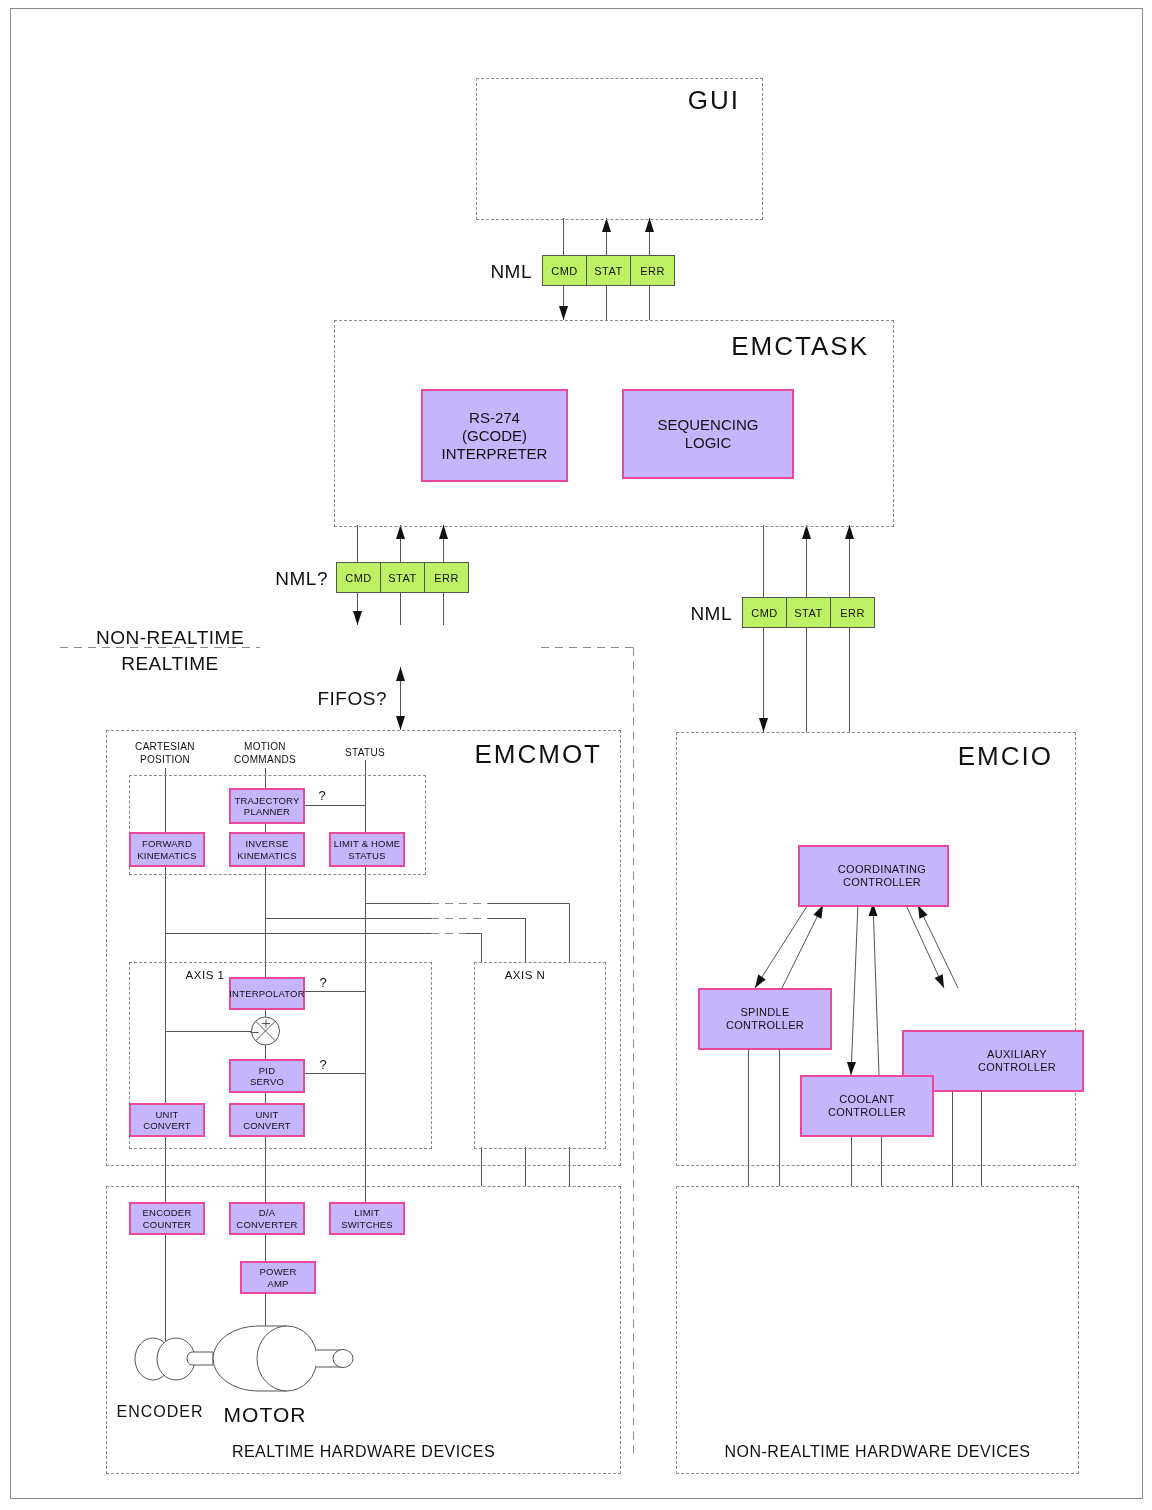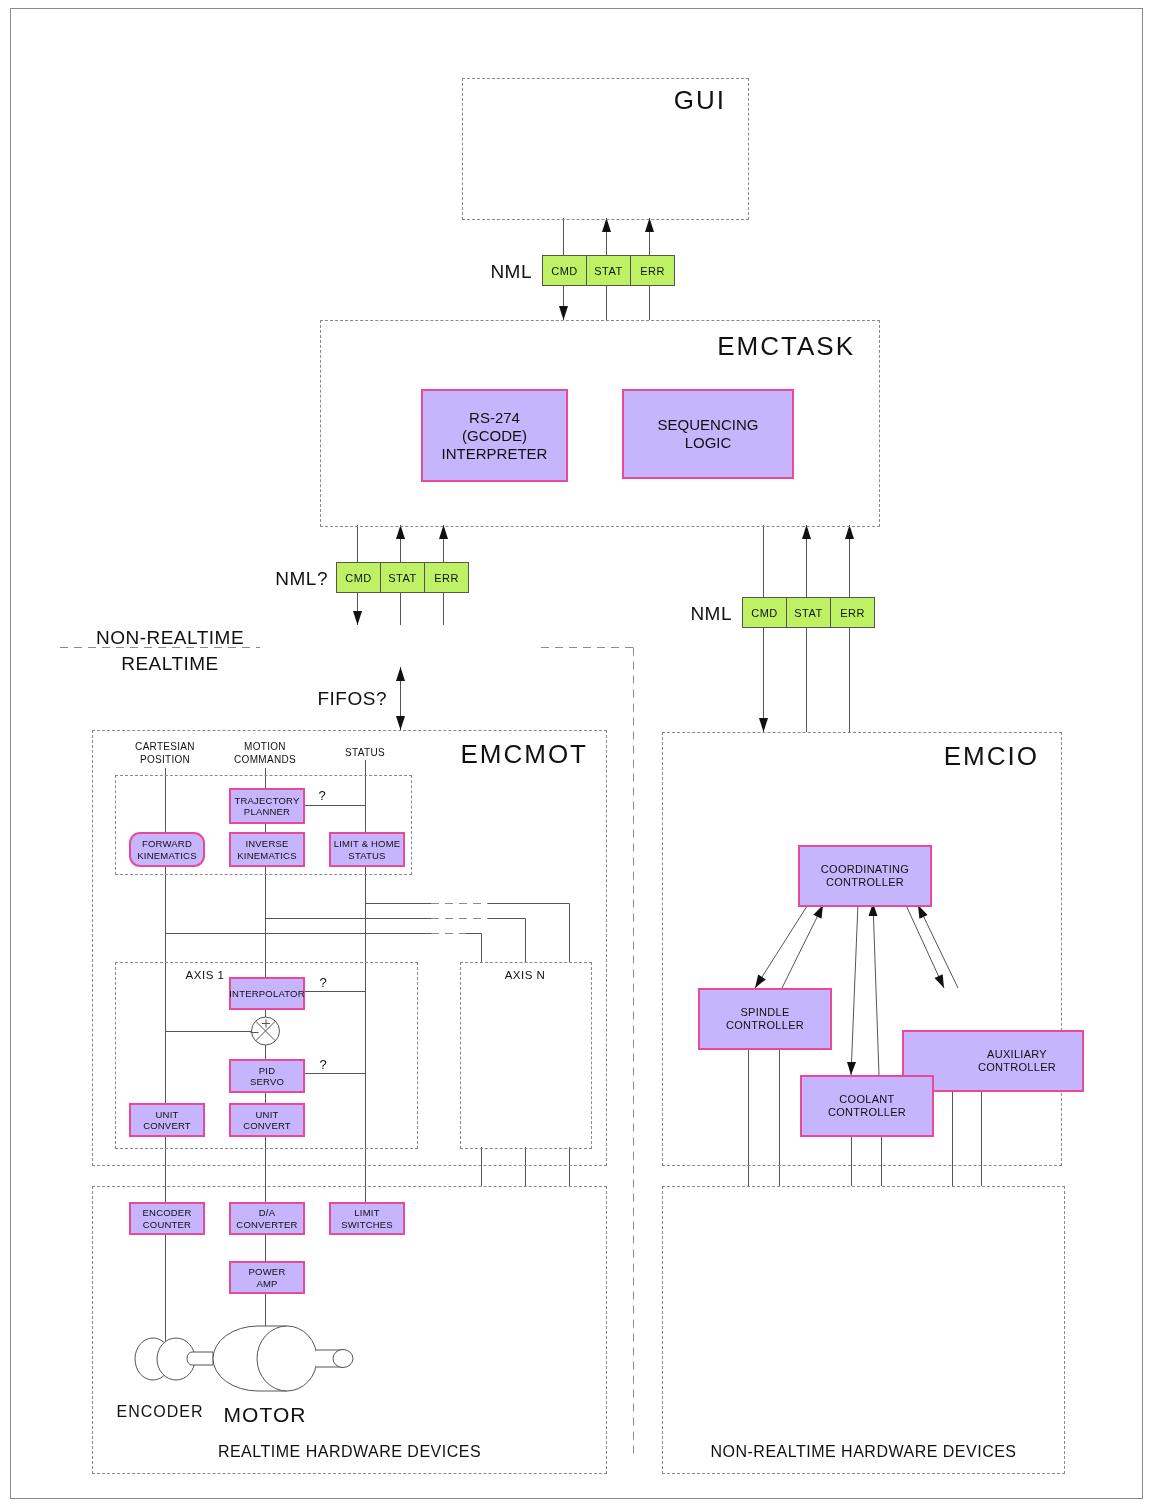--- a/index.html
+++ b/index.html
@@ -2,21 +2,21 @@
 <html><head>
 <meta charset="utf-8">
 <style>
   html,body{margin:0;padding:0;background:#fff;}
   #page{position:relative;width:1152px;height:1510px;background:#fff;
         font-family:"Liberation Sans", sans-serif;color:#111;}
   #frame{position:absolute;left:10px;top:8px;width:1131px;height:1489px;
          border:1px solid #8a8a8a;}
   svg.layer{position:absolute;left:0;top:0;z-index:1;}
   .abs{position:absolute;z-index:2;}
-  .box-dashed{position:absolute;z-index:2;border:1px dashed #8a8a8a;background:transparent;}
+  .box-dashed{position:absolute;z-index:2;border:1px dashed #8a8a8a;background:transparent;margin-left:14px;}
   .box-solid{position:absolute;z-index:3;border:2px solid #ec4899;background:#c4b5fd;
              display:flex;align-items:center;justify-content:center;text-align:center;
              white-space:pre-line;line-height:1.2;}
   .t-title{font-size:26px;letter-spacing:2px;color:#111;}
   .t-md{font-size:19px;letter-spacing:0.5px;color:#111;}
   .t-sm{font-size:9.5px;letter-spacing:0.2px;color:#111;}
   .t-ctl{font-size:11px;letter-spacing:0.3px;color:#111;}
   .collabel{position:absolute;z-index:2;font-size:10px;letter-spacing:0.3px;text-align:center;
             white-space:pre-line;line-height:1.3;color:#111;}
   .nml-row{position:absolute;z-index:3;display:flex;}
@@ -195,21 +195,21 @@
   <div class="collabel" style="left:125px;top:740px;width:80px;">CARTESIAN
 POSITION</div>
   <div class="collabel" style="left:225px;top:740px;width:80px;">MOTION
 COMMANDS</div>
   <div class="collabel" style="left:325px;top:746px;width:80px;">STATUS</div>
 
   <div class="box-dashed" style="left:115px;top:775px;width:295px;height:98px;"></div>
   <div class="box-solid t-sm" style="left:229px;top:788px;width:72px;height:32px;">TRAJECTORY
 PLANNER</div>
   <div class="qmark" style="left:314px;top:788px;">?</div>
-  <div class="box-solid t-sm" style="left:129px;top:832px;width:72px;height:31px;border-radius:11px;">FORWARD
+  <div class="box-solid t-sm" style="left:129px;top:832px;width:72px;height:31px;">FORWARD
 KINEMATICS</div>
   <div class="box-solid t-sm" style="left:229px;top:832px;width:72px;height:31px;">INVERSE
 KINEMATICS</div>
   <div class="box-solid t-sm" style="left:329px;top:832px;width:72px;height:31px;">LIMIT &amp; HOME
 STATUS</div>
 
   <div class="box-dashed" style="left:115px;top:962px;width:301px;height:185px;"></div>
   <div class="abs" style="left:160px;top:969px;width:90px;text-align:center;font-size:11.5px;letter-spacing:0.5px;">AXIS 1</div>
   <div class="box-solid t-sm" style="left:229px;top:977px;width:72px;height:29px;">INTERPOLATOR</div>
   <div class="qmark" style="left:315px;top:975px;">?</div>
@@ -220,21 +220,21 @@
 CONVERT</div>
   <div class="box-solid t-sm" style="left:229px;top:1103px;width:72px;height:30px;">UNIT
 CONVERT</div>
 
   <div class="box-dashed" style="left:460px;top:962px;width:130px;height:185px;"></div>
   <div class="abs" style="left:460px;top:969px;width:130px;text-align:center;font-size:11.5px;letter-spacing:0.5px;">AXIS N</div>
 
   <div class="box-dashed" style="left:662px;top:732px;width:398px;height:432px;">
     <div class="corner-title t-title" style="right:22px;top:8px;">EMCIO</div>
   </div>
-  <div class="box-solid t-ctl" style="left:798px;top:845px;width:130px;height:58px;">COORDINATING
+  <div class="box-solid t-ctl" style="left:798px;top:845px;width:130px;height:58px;padding-left:17px;">COORDINATING
 CONTROLLER</div>
   <div class="box-solid t-ctl" style="left:698px;top:988px;width:130px;height:58px;">SPINDLE
 CONTROLLER</div>
   <div class="box-solid t-ctl" style="left:902px;top:1030px;width:130px;height:58px;padding-left:48px;">AUXILIARY
 CONTROLLER</div>
   <div class="box-solid t-ctl" style="left:800px;top:1075px;width:130px;height:58px;">COOLANT
 CONTROLLER</div>
 
   <div class="box-dashed" style="left:92px;top:1186px;width:513px;height:286px;">
     <div class="hw-title">REALTIME HARDWARE DEVICES</div>
@@ -242,18 +242,18 @@
   <div class="box-dashed" style="left:662px;top:1186px;width:401px;height:286px;">
     <div class="hw-title">NON-REALTIME HARDWARE DEVICES</div>
   </div>
 
   <div class="box-solid t-sm" style="left:129px;top:1202px;width:72px;height:29px;">ENCODER
 COUNTER</div>
   <div class="box-solid t-sm" style="left:229px;top:1202px;width:72px;height:29px;">D/A
 CONVERTER</div>
   <div class="box-solid t-sm" style="left:329px;top:1202px;width:72px;height:29px;">LIMIT
 SWITCHES</div>
-  <div class="box-solid t-sm" style="left:229px;top:1261px;width:72px;height:29px;">POWER
+  <div class="box-solid t-sm" style="left:240px;top:1261px;width:72px;height:29px;">POWER
 AMP</div>
 
   <div class="abs" style="left:112px;top:1403px;width:96px;text-align:center;font-size:16px;letter-spacing:1px;">ENCODER</div>
   <div class="abs" style="left:222px;top:1403px;width:86px;text-align:center;font-size:21px;letter-spacing:1px;">MOTOR</div>
 </div>
 
 </body></html>

